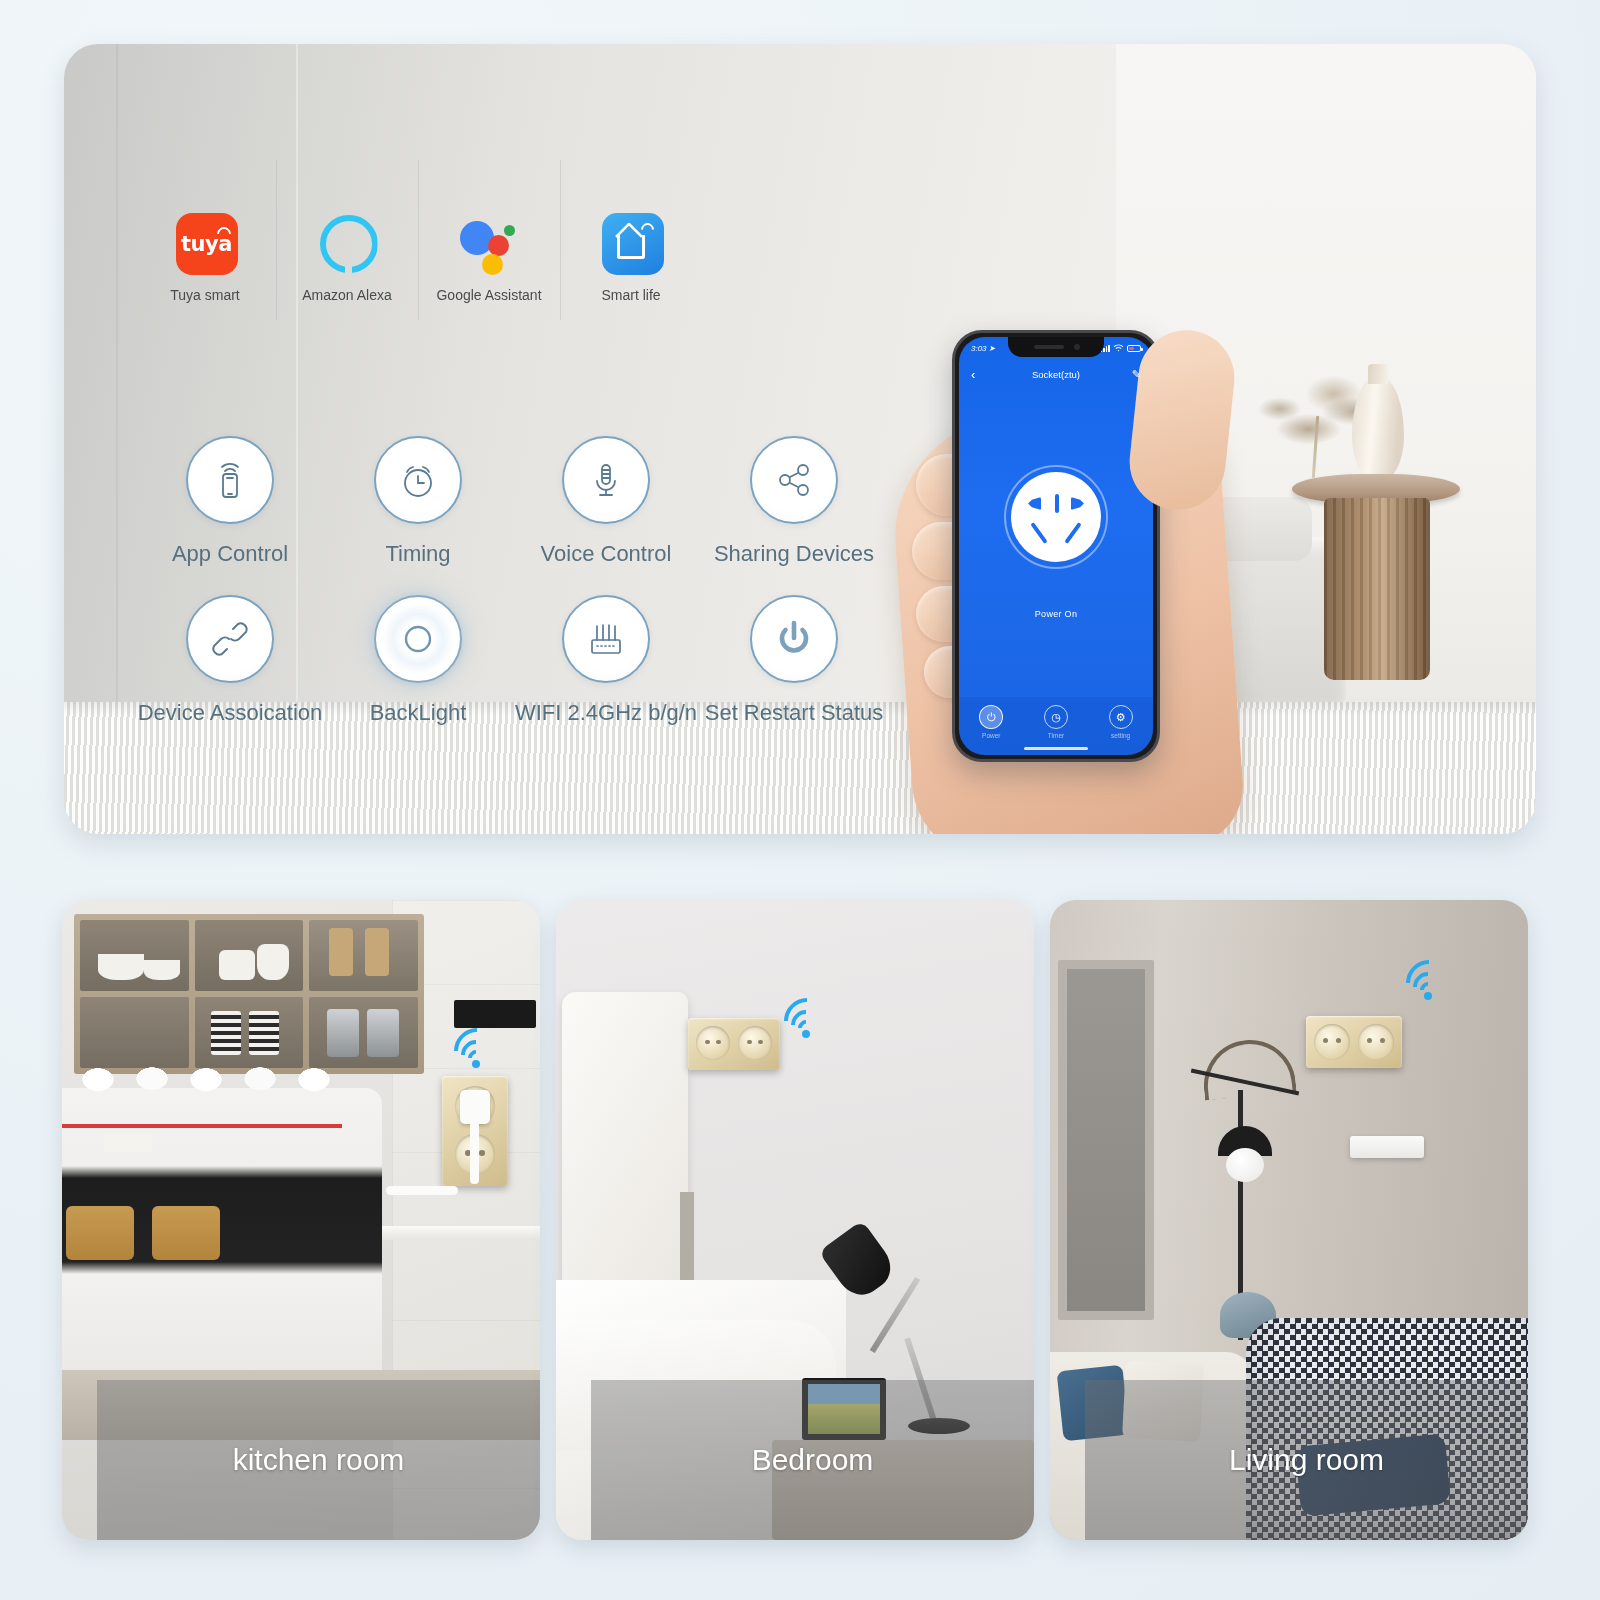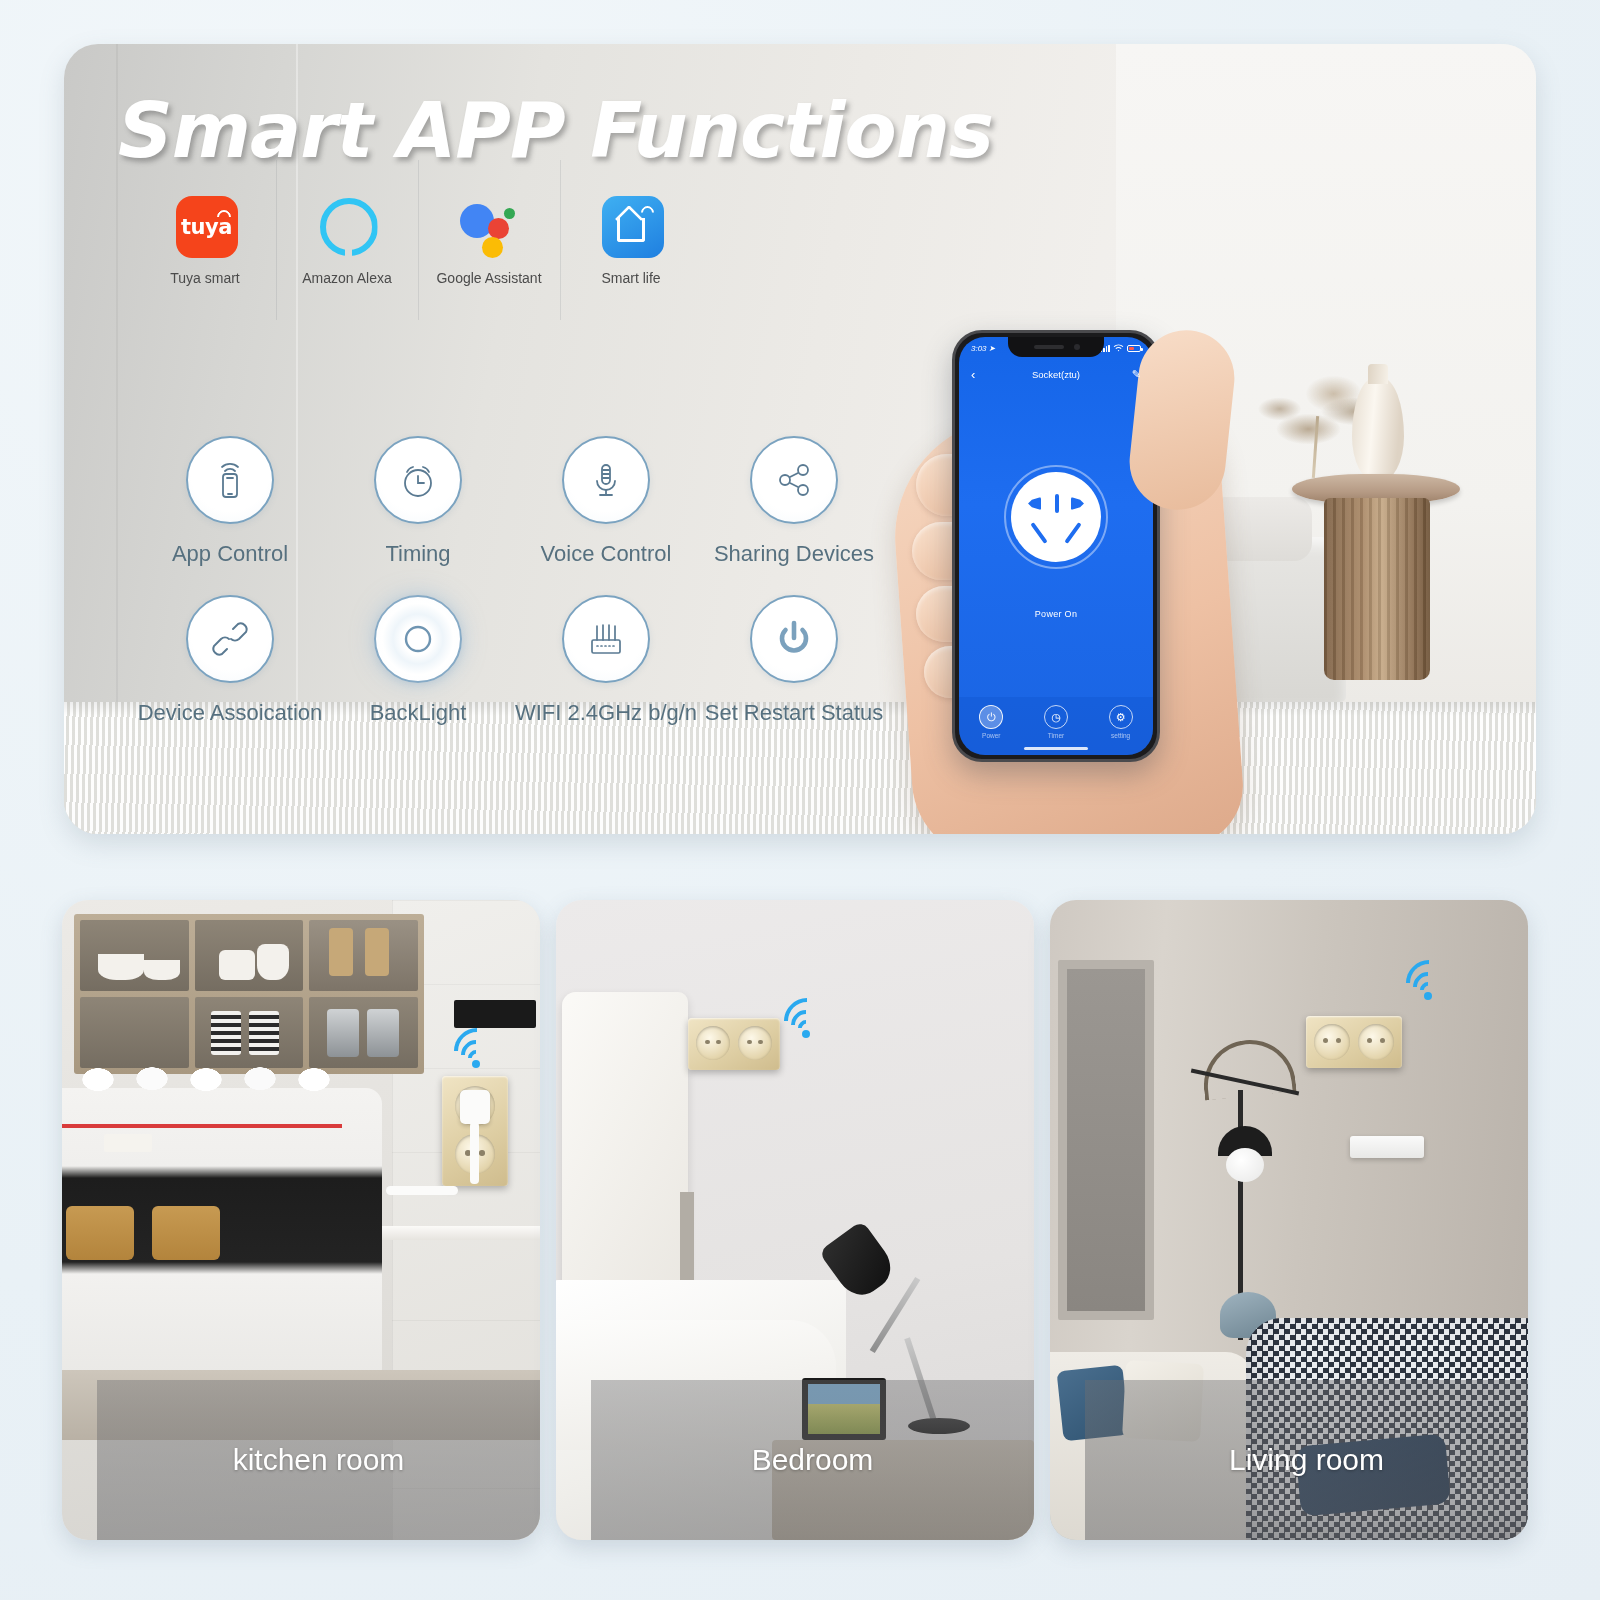--- a/index.html
+++ b/index.html
@@ -104,21 +104,21 @@
   
   .logos{ position:absolute; left:70px; top:152px; display:flex; }
   .logo-cell{
     width:142px; display:flex; flex-direction:column; align-items:center;
     position:relative;
   }
   .logo-cell + .logo-cell:before{
     content:""; position:absolute; left:0; top:-36px; width:1px; height:160px;
     background:rgba(140,145,150,.22);
   }
-  .logo-box{ width:59px; height:62px; position:relative; }
+  .logo-box{ width:59px; height:62px; position:relative;margin-top:17px; }
   .logo-cap{
     margin-top:12px; font-size:14px; color:#4b4b4b;
     font-family:"Liberation Sans", sans-serif; white-space:nowrap;
   }
   
   .tuya{ width:62px;height:62px;border-radius:16px;background:#f5441b;position:relative;}
   .tuya .txt{
     position:absolute; left:0; right:0; top:19px; text-align:center;
     color:#fff; font-size:21px; font-weight:bold; letter-spacing:-.5px;
     font-family:"DejaVu Sans", sans-serif;
@@ -447,21 +447,20 @@
       <div class="sofa"></div>
       <div class="sidetable">
         <div class="pampas"></div>
         <div class="vase"></div>
         <div class="top"></div>
         <div class="col"></div>
       </div>
     </div>
     <div class="floor"></div>
 
-    <div class="hero-title">Smart APP Functions</div>
 
     <div class="logos">
 
       <div class="logo-cell">
         <div class="logo-box">
           <div class="tuya">
             <div class="txt">tuya</div>
             <div class="wv"></div>
           </div>
         </div>

